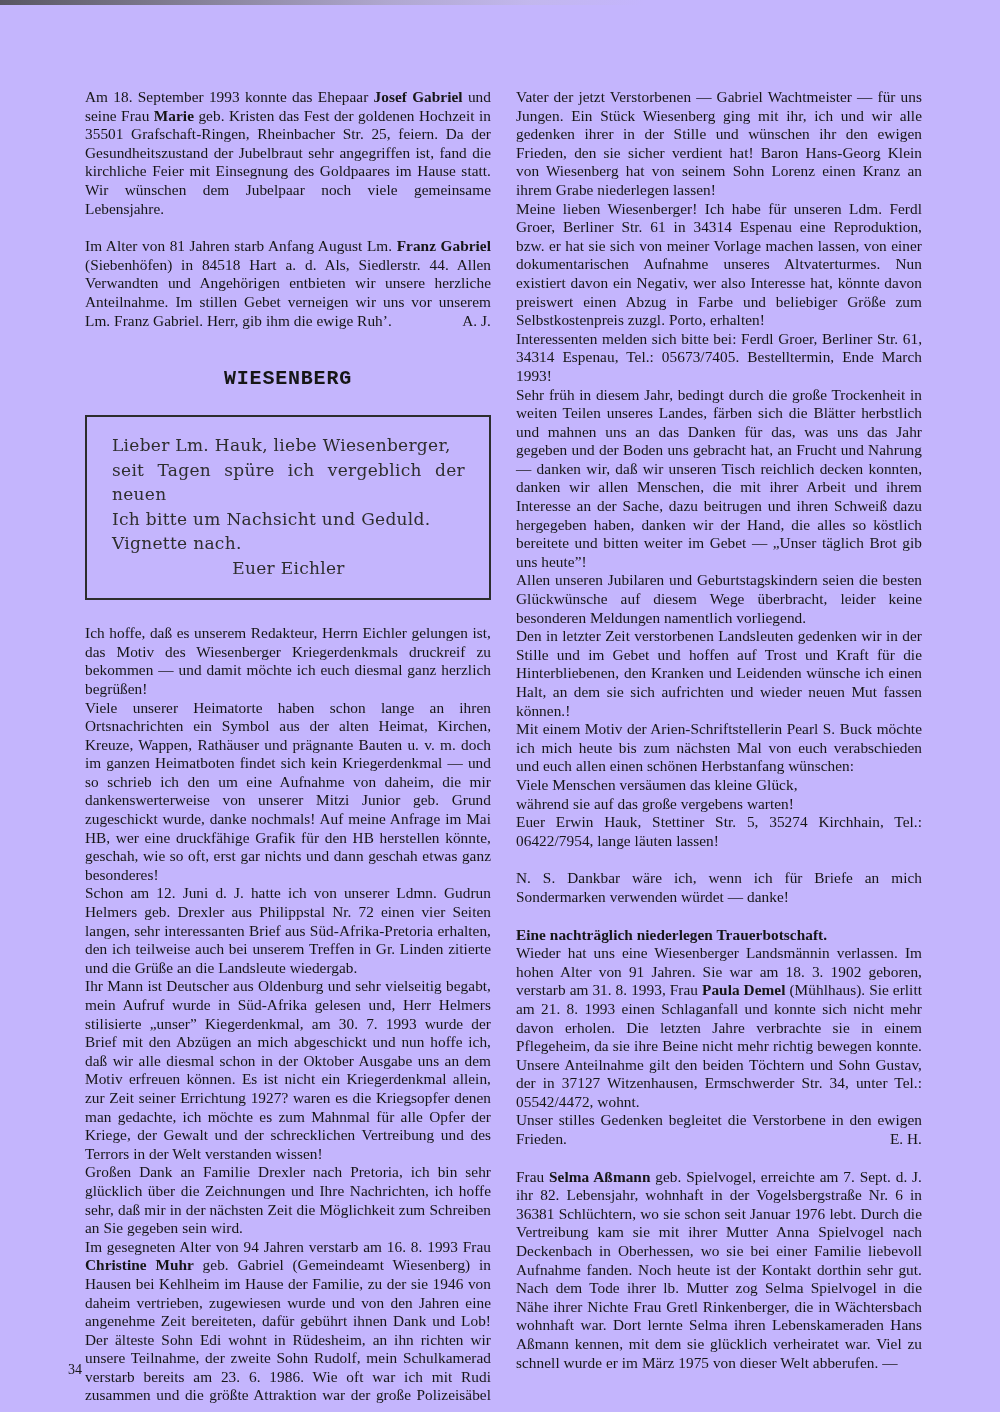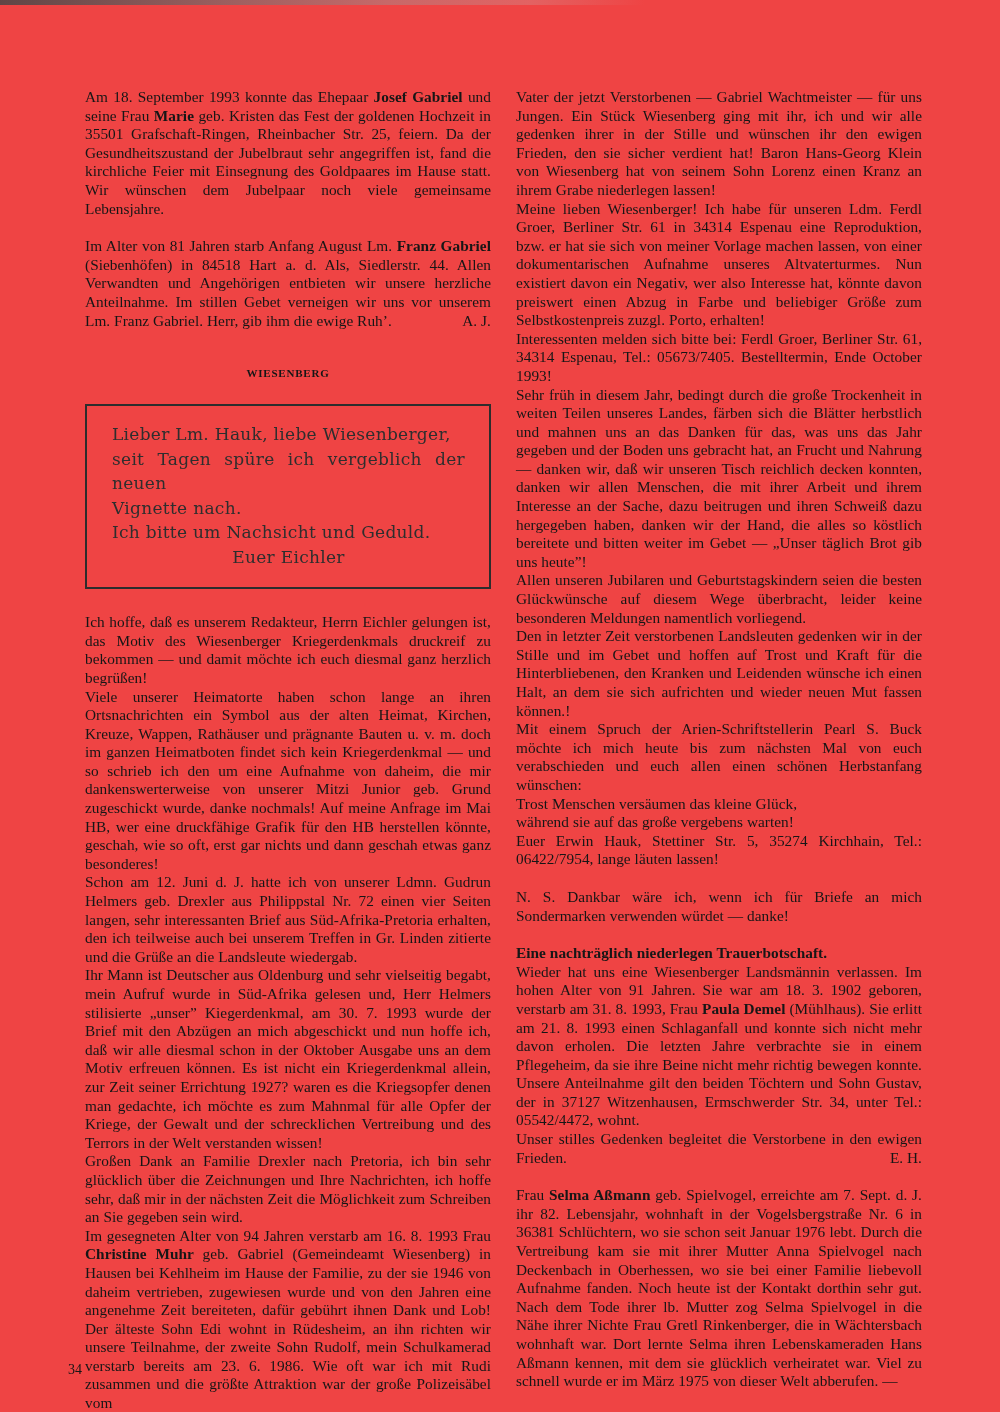--- a/index.html
+++ b/index.html
@@ -5,21 +5,21 @@
   html, body { margin: 0; padding: 0; }
   body {
     background: #e8e8e8;
     font-family: "Liberation Serif", "DejaVu Serif", serif;
   }
   .page {
     position: relative;
     width: 1000px;
     height: 1412px;
     margin: 0 auto;
-    background: #ef4444;
+    background: #c4b5fd;
     color: #161616;
     overflow: hidden;
     box-sizing: border-box;
     padding: 88px 78px 0 85px;
   }
   .scan-strip {
     position: absolute;
     top: 0; left: 0;
     width: 645px; height: 5px;
     background: linear-gradient(to right,
@@ -40,24 +40,25 @@
     line-height: 18.6px;
     text-align: justify;
     letter-spacing: 0.05px;
   }
   .para.gap { margin-top: 19px; }
   .para.plain { text-align: left; }
   .para .b { font-weight: bold; }
   .para .sig { float: right; padding-left: 10px; }
   .section-heading {
     text-align: center;
-    font-size: 11px;
+    font-size: 20px;
     font-weight: bold;
     letter-spacing: 0.8px;
     margin: 37px 0 25px 0;
+    font-family: Liberation Mono, monospace;
   }
   .note-box {
     border: 2px solid #2d2d2d;
     box-sizing: border-box;
     margin: 0 0 24px 0;
     padding: 16px 24px 18px 25px;
     font-family: "DejaVu Serif", serif;
     font-size: 17px;
     line-height: 24.5px;
     color: #2e2e2e;
@@ -85,45 +86,45 @@
       <div>
           <p class="para"><span>Am 18. September 1993 konnte das Ehepaar </span><span class="b">Josef Gabriel</span><span> und seine Frau </span><span class="b">Marie</span><span> geb. Kristen das Fest der goldenen Hochzeit in 35501 Grafschaft-Ringen, Rheinbacher Str. 25, feiern. Da der Gesundheitszustand der Jubelbraut sehr angegriffen ist, fand die kirchliche Feier mit Einsegnung des Goldpaares im Hause statt. Wir wünschen dem Jubelpaar noch viele gemeinsame Lebensjahre.</span></p>
           <p class="para gap"><span>Im Alter von 81 Jahren starb Anfang August Lm. </span><span class="b">Franz Gabriel</span><span> (Siebenhöfen) in 84518 Hart a. d. Als, Siedlerstr. 44. Allen Verwandten und Angehörigen entbieten wir unsere herzliche Anteilnahme. Im stillen Gebet verneigen wir uns vor unserem Lm. Franz Gabriel. Herr, gib ihm die ewige Ruh’.</span><span class="sig">A. J.</span></p>
         </div>
 
       <h2 class="section-heading">WIESENBERG</h2>
 
       <div class="note-box">
         <div class="note-line">Lieber Lm. Hauk, liebe Wiesenberger,</div>
         <div class="note-line justify">seit Tagen spüre ich vergeblich der neuen</div>
+        <div class="note-line">Ich bitte um Nachsicht und Geduld.</div>
         <div class="note-line">Vignette nach.</div>
-        <div class="note-line">Ich bitte um Nachsicht und Geduld.</div>
         <div class="note-sign">Euer Eichler</div>
       </div>
 
       <div>
           <p class="para"><span>Ich hoffe, daß es unserem Redakteur, Herrn Eichler gelungen ist, das Motiv des Wiesenberger Kriegerdenkmals druckreif zu bekommen — und damit möchte ich euch diesmal ganz herzlich begrüßen!</span></p>
           <p class="para"><span>Viele unserer Heimatorte haben schon lange an ihren Ortsnachrichten ein Symbol aus der alten Heimat, Kirchen, Kreuze, Wappen, Rathäuser und prägnante Bauten u. v. m. doch im ganzen Heimatboten findet sich kein Kriegerdenkmal — und so schrieb ich den um eine Aufnahme von daheim, die mir dankenswerterweise von unserer Mitzi Junior geb. Grund zugeschickt wurde, danke nochmals! Auf meine Anfrage im Mai HB, wer eine druckfähige Grafik für den HB herstellen könnte, geschah, wie so oft, erst gar nichts und dann geschah etwas ganz besonderes!</span></p>
           <p class="para"><span>Schon am 12. Juni d. J. hatte ich von unserer Ldmn. Gudrun Helmers geb. Drexler aus Philippstal Nr. 72 einen vier Seiten langen, sehr interessanten Brief aus Süd-Afrika-Pretoria erhalten, den ich teilweise auch bei unserem Treffen in Gr. Linden zitierte und die Grüße an die Landsleute wiedergab.</span></p>
           <p class="para"><span>Ihr Mann ist Deutscher aus Oldenburg und sehr vielseitig begabt, mein Aufruf wurde in Süd-Afrika gelesen und, Herr Helmers stilisierte „unser” Kiegerdenkmal, am 30. 7. 1993 wurde der Brief mit den Abzügen an mich abgeschickt und nun hoffe ich, daß wir alle diesmal schon in der Oktober Ausgabe uns an dem Motiv erfreuen können. Es ist nicht ein Kriegerdenkmal allein, zur Zeit seiner Errichtung 1927? waren es die Kriegsopfer denen man gedachte, ich möchte es zum Mahnmal für alle Opfer der Kriege, der Gewalt und der schrecklichen Vertreibung und des Terrors in der Welt verstanden wissen!</span></p>
           <p class="para"><span>Großen Dank an Familie Drexler nach Pretoria, ich bin sehr glücklich über die Zeichnungen und Ihre Nachrichten, ich hoffe sehr, daß mir in der nächsten Zeit die Möglichkeit zum Schreiben an Sie gegeben sein wird.</span></p>
           <p class="para"><span>Im gesegneten Alter von 94 Jahren verstarb am 16. 8. 1993 Frau </span><span class="b">Christine Muhr</span><span> geb. Gabriel (Gemeindeamt Wiesenberg) in Hausen bei Kehlheim im Hause der Familie, zu der sie 1946 von daheim vertrieben, zugewiesen wurde und von den Jahren eine angenehme Zeit bereiteten, dafür gebührt ihnen Dank und Lob! Der älteste Sohn Edi wohnt in Rüdesheim, an ihn richten wir unsere Teilnahme, der zweite Sohn Rudolf, mein Schulkamerad verstarb bereits am 23. 6. 1986. Wie oft war ich mit Rudi zusammen und die größte Attraktion war der große Polizeisäbel vom</span></p>
         </div>
     </div>
 
     <div class="col">
       <div>
           <p class="para"><span>Vater der jetzt Verstorbenen — Gabriel Wachtmeister — für uns Jungen. Ein Stück Wiesenberg ging mit ihr, ich und wir alle gedenken ihrer in der Stille und wünschen ihr den ewigen Frieden, den sie sicher verdient hat! Baron Hans-Georg Klein von Wiesenberg hat von seinem Sohn Lorenz einen Kranz an ihrem Grabe niederlegen lassen!</span></p>
           <p class="para"><span>Meine lieben Wiesenberger! Ich habe für unseren Ldm. Ferdl Groer, Berliner Str. 61 in 34314 Espenau eine Reproduktion, bzw. er hat sie sich von meiner Vorlage machen lassen, von einer dokumentarischen Aufnahme unseres Altvaterturmes. Nun existiert davon ein Negativ, wer also Interesse hat, könnte davon preiswert einen Abzug in Farbe und beliebiger Größe zum Selbstkostenpreis zuzgl. Porto, erhalten!</span></p>
-          <p class="para"><span>Interessenten melden sich bitte bei: Ferdl Groer, Berliner Str. 61, 34314 Espenau, Tel.: 05673/7405. Bestelltermin, Ende October 1993!</span></p>
+          <p class="para"><span>Interessenten melden sich bitte bei: Ferdl Groer, Berliner Str. 61, 34314 Espenau, Tel.: 05673/7405. Bestelltermin, Ende March 1993!</span></p>
           <p class="para"><span>Sehr früh in diesem Jahr, bedingt durch die große Trockenheit in weiten Teilen unseres Landes, färben sich die Blätter herbstlich und mahnen uns an das Danken für das, was uns das Jahr gegeben und der Boden uns gebracht hat, an Frucht und Nahrung — danken wir, daß wir unseren Tisch reichlich decken konnten, danken wir allen Menschen, die mit ihrer Arbeit und ihrem Interesse an der Sache, dazu beitrugen und ihren Schweiß dazu hergegeben haben, danken wir der Hand, die alles so köstlich bereitete und bitten weiter im Gebet — „Unser täglich Brot gib uns heute”!</span></p>
           <p class="para"><span>Allen unseren Jubilaren und Geburtstagskindern seien die besten Glückwünsche auf diesem Wege überbracht, leider keine besonderen Meldungen namentlich vorliegend.</span></p>
           <p class="para"><span>Den in letzter Zeit verstorbenen Landsleuten gedenken wir in der Stille und im Gebet und hoffen auf Trost und Kraft für die Hinterbliebenen, den Kranken und Leidenden wünsche ich einen Halt, an dem sie sich aufrichten und wieder neuen Mut fassen können.!</span></p>
-          <p class="para"><span>Mit einem Spruch der Arien-Schriftstellerin Pearl S. Buck möchte ich mich heute bis zum nächsten Mal von euch verabschieden und euch allen einen schönen Herbstanfang wünschen:</span></p>
-          <p class="para plain"><span>Trost Menschen versäumen das kleine Glück,</span></p>
+          <p class="para"><span>Mit einem Motiv der Arien-Schriftstellerin Pearl S. Buck möchte ich mich heute bis zum nächsten Mal von euch verabschieden und euch allen einen schönen Herbstanfang wünschen:</span></p>
+          <p class="para plain"><span>Viele Menschen versäumen das kleine Glück,</span></p>
           <p class="para plain"><span>während sie auf das große vergebens warten!</span></p>
           <p class="para"><span>Euer Erwin Hauk, Stettiner Str. 5, 35274 Kirchhain, Tel.: 06422/7954, lange läuten lassen!</span></p>
           <p class="para gap"><span>N. S. Dankbar wäre ich, wenn ich für Briefe an mich Sondermarken verwenden würdet — danke!</span></p>
           <p class="para gap plain"><span class="b">Eine nachträglich niederlegen Trauerbotschaft.</span></p>
           <p class="para"><span>Wieder hat uns eine Wiesenberger Landsmännin verlassen. Im hohen Alter von 91 Jahren. Sie war am 18. 3. 1902 geboren, verstarb am 31. 8. 1993, Frau </span><span class="b">Paula Demel</span><span> (Mühlhaus). Sie erlitt am 21. 8. 1993 einen Schlaganfall und konnte sich nicht mehr davon erholen. Die letzten Jahre verbrachte sie in einem Pflegeheim, da sie ihre Beine nicht mehr richtig bewegen konnte. Unsere Anteilnahme gilt den beiden Töchtern und Sohn Gustav, der in 37127 Witzenhausen, Ermschwerder Str. 34, unter Tel.: 05542/4472, wohnt.</span></p>
           <p class="para"><span>Unser stilles Gedenken begleitet die Verstorbene in den ewigen Frieden.</span><span class="sig">E. H.</span></p>
           <p class="para gap"><span>Frau </span><span class="b">Selma Aßmann</span><span> geb. Spielvogel, erreichte am 7. Sept. d. J. ihr 82. Lebensjahr, wohnhaft in der Vogelsbergstraße Nr. 6 in 36381 Schlüchtern, wo sie schon seit Januar 1976 lebt. Durch die Vertreibung kam sie mit ihrer Mutter Anna Spielvogel nach Deckenbach in Oberhessen, wo sie bei einer Familie liebevoll Aufnahme fanden. Noch heute ist der Kontakt dorthin sehr gut. Nach dem Tode ihrer lb. Mutter zog Selma Spielvogel in die Nähe ihrer Nichte Frau Gretl Rinkenberger, die in Wächtersbach wohnhaft war. Dort lernte Selma ihren Lebenskameraden Hans Aßmann kennen, mit dem sie glücklich verheiratet war. Viel zu schnell wurde er im März 1975 von dieser Welt abberufen. —</span></p>
         </div>
     </div>
 

